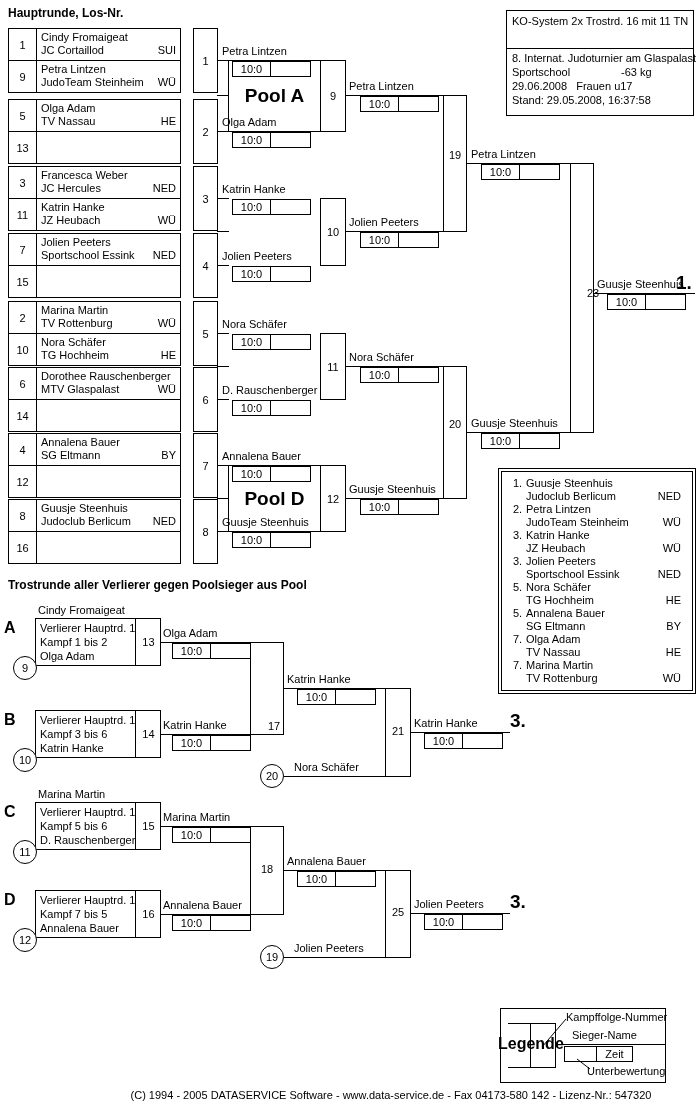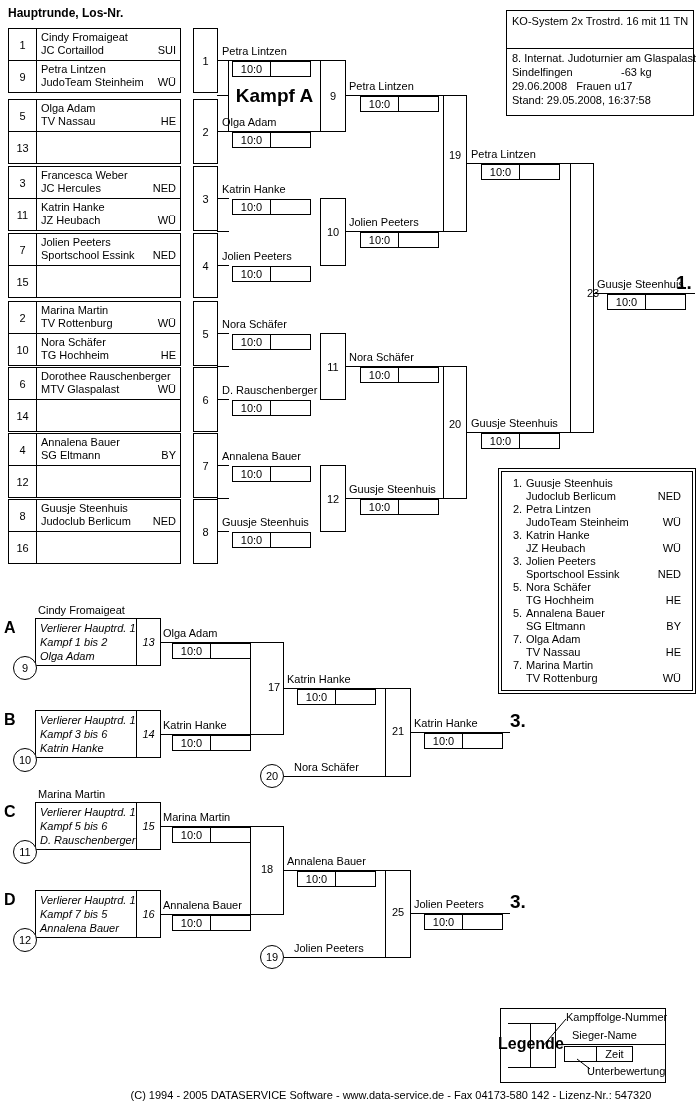--- a/index.html
+++ b/index.html
@@ -20,21 +20,21 @@
   .pair { position:absolute; border:1px solid #000; display:flex; flex-direction:column; background:#fff; }
   .prow { display:flex; flex:1; min-height:0; }
   .prow + .prow { border-top:1px solid #000; }
   .pnum { width:28px; border-right:1px solid #000; display:flex; align-items:center; justify-content:center; flex:none; }
   .pbody{ flex:1; padding:2px 4px 0 4px; overflow:hidden; line-height:13px; }
   .duo  { display:flex; justify-content:space-between; }
   .mcell{ position:absolute; border:1px solid #000; display:flex; align-items:center; justify-content:center; background:#fff; }
   .pool { position:absolute; border:1px solid #000; display:flex; align-items:center; justify-content:center;
           font-size:19px; font-weight:bold; }
   .num  { position:absolute; text-align:center; line-height:13px; }
-  .cbox { position:absolute; border:1px solid #000; display:flex; background:#fff;font-style:italic; }
+  .cbox { position:absolute; border:1px solid #000; display:flex; background:#fff; }
   .cbody{ flex:1; padding:2px 0 0 4px; line-height:14px; white-space:pre; }
   .cnum { width:25px; border-left:1px solid #000; display:flex; align-items:center; justify-content:center; flex:none; }
   .plc  { position:absolute; font-weight:bold; font-size:19px; line-height:19px; }
   .res  { position:absolute; border:1px solid #000; padding:2px; background:#fff; }
   .resin{ border:1px solid #000; height:100%; padding-top:5px; }
   .rrow { display:flex; height:26px; line-height:13px; }
   .rrank{ width:24px; padding-left:11px; flex:none; }
   .rmain{ flex:1; padding-right:11px; }
   .rclub{ display:flex; justify-content:space-between; }
   .foot { position:absolute; left:0; top:1089px; width:700px; text-align:center; line-height:13px;margin-left:41px; }
@@ -43,21 +43,21 @@
 <body>
 
 <div id="c">
 
   <div class="t b" style="left:8px;top:7px;font-size:12px">Hauptrunde, Los-Nr.</div>
 
   <div class="bx" style="left:506px;top:10px;width:188px;height:106px"></div>
   <div class="t" style="left:512px;top:15px">KO-System 2x Trostrd. 16 mit 11 TN</div>
   <div class="hl" style="left:506px;top:48px;width:188px"></div>
   <div class="t" style="left:512px;top:52px">8. Internat. Judoturnier am Glaspalast</div>
-  <div class="t" style="left:512px;top:66px">Sindelfingen</div>
+  <div class="t" style="left:512px;top:66px">Sportschool</div>
   <div class="t" style="left:621px;top:66px">-63 kg</div>
   <div class="t" style="left:512px;top:80px">29.06.2008   Frauen u17</div>
   <div class="t" style="left:512px;top:94px">Stand: 29.05.2008, 16:37:58</div>
 
   <div class="pair" style="left:8px;top:28px;width:173px;height:65px">
     <div class="prow">
         <div class="pnum">1</div>
       <div class="pbody">
           <div>Cindy Fromaigeat</div>
         <div class="duo">
@@ -254,21 +254,21 @@
   <div class="strip" style="left:232px;top:61px">
       <div class="c1">10:0</div>
       <div class="c2"></div>
     </div>
   <div class="t" style="left:222px;top:116px">Olga Adam</div>
   <div class="strip" style="left:232px;top:132px">
       <div class="c1">10:0</div>
       <div class="c2"></div>
     </div>
   <div class="pool" style="left:228px;top:60px;width:93px;height:72px">
-      <span>Kampf A</span>
+      <span>Pool A</span>
     </div>
   <div class="mcell" style="left:320px;top:60px;width:26px;height:72px">9</div>
   <div class="hl" style="left:345px;top:95px;width:122px"></div>
   <div class="t" style="left:349px;top:80px">Petra Lintzen</div>
   <div class="strip" style="left:360px;top:96px">
       <div class="c1">10:0</div>
       <div class="c2"></div>
     </div>
 
   <div class="hl" style="left:217px;top:198px;width:12px"></div>
@@ -318,20 +318,23 @@
   <div class="hl" style="left:217px;top:498px;width:12px"></div>
   <div class="t" style="left:222px;top:450px">Annalena Bauer</div>
   <div class="strip" style="left:232px;top:466px">
       <div class="c1">10:0</div>
       <div class="c2"></div>
     </div>
   <div class="t" style="left:222px;top:516px">Guusje Steenhuis</div>
   <div class="strip" style="left:232px;top:532px">
       <div class="c1">10:0</div>
       <div class="c2"></div>
+    </div>
+  <div class="pool" style="left:228px;top:465px;width:93px;height:67px">
+      <span>Pool D</span>
     </div>
   <div class="mcell" style="left:320px;top:465px;width:26px;height:67px">12</div>
   <div class="hl" style="left:345px;top:498px;width:122px"></div>
   <div class="t" style="left:349px;top:483px">Guusje Steenhuis</div>
   <div class="strip" style="left:360px;top:499px">
       <div class="c1">10:0</div>
       <div class="c2"></div>
     </div>
 
   <div class="vl" style="left:443px;top:95px;height:137px"></div>
@@ -443,20 +446,21 @@
             <div>Marina Martin</div>
             <div class="rclub">
               <span>TV Rottenburg</span>
               <span>WÜ</span>
             </div>
           </div>
         </div>
     </div>
   </div>
 
+  <div class="t b" style="left:8px;top:579px;font-size:12px">Trostrunde aller Verlierer gegen Poolsieger aus Pool</div>
 
   <div class="t b" style="left:4px;top:621px;font-size:16px">A</div>
   <div class="t" style="left:38px;top:604px">Cindy Fromaigeat</div>
   <div class="cbox" style="left:35px;top:618px;width:126px;height:48px">
     <div class="cbody"><div>Verlierer Hauptrd. 1</div><div>Kampf 1 bis 2</div><div>Olga Adam</div></div>
     <div class="cnum">13</div>
   </div>
   <div class="circ" style="left:13px;top:656px">9</div>
   <div class="hl" style="left:160px;top:642px;width:124px"></div>
   <div class="t" style="left:163px;top:627px">Olga Adam</div>
@@ -473,21 +477,21 @@
   <div class="circ" style="left:13px;top:748px">10</div>
   <div class="hl" style="left:160px;top:734px;width:124px"></div>
   <div class="t" style="left:163px;top:719px">Katrin Hanke</div>
   <div class="strip" style="left:172px;top:735px">
       <div class="c1">10:0</div>
       <div class="c2"></div>
     </div>
 
   <div class="vl" style="left:250px;top:642px;height:93px"></div>
   <div class="vl" style="left:283px;top:642px;height:93px"></div>
-  <div class="num" style="left:250px;top:681px;width:48px">17</div>
+  <div class="num" style="left:250px;top:720px;width:48px">17</div>
   <div class="hl" style="left:283px;top:688px;width:128px"></div>
   <div class="t" style="left:287px;top:673px">Katrin Hanke</div>
   <div class="strip" style="left:297px;top:689px">
       <div class="c1">10:0</div>
       <div class="c2"></div>
     </div>
 
   <div class="vl" style="left:385px;top:688px;height:89px"></div>
   <div class="vl" style="left:410px;top:688px;height:89px"></div>
   <div class="num" style="left:385px;top:725px;width:26px">21</div>

